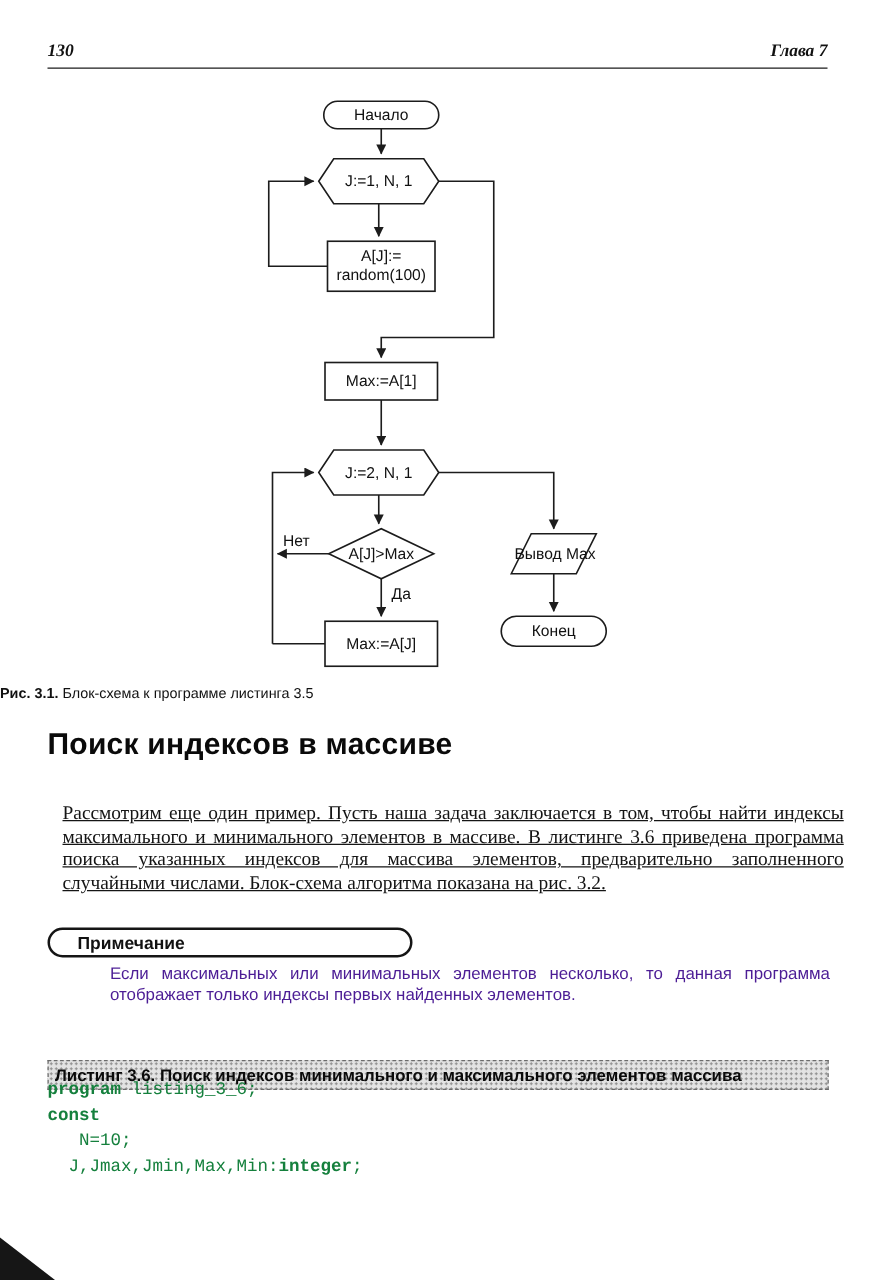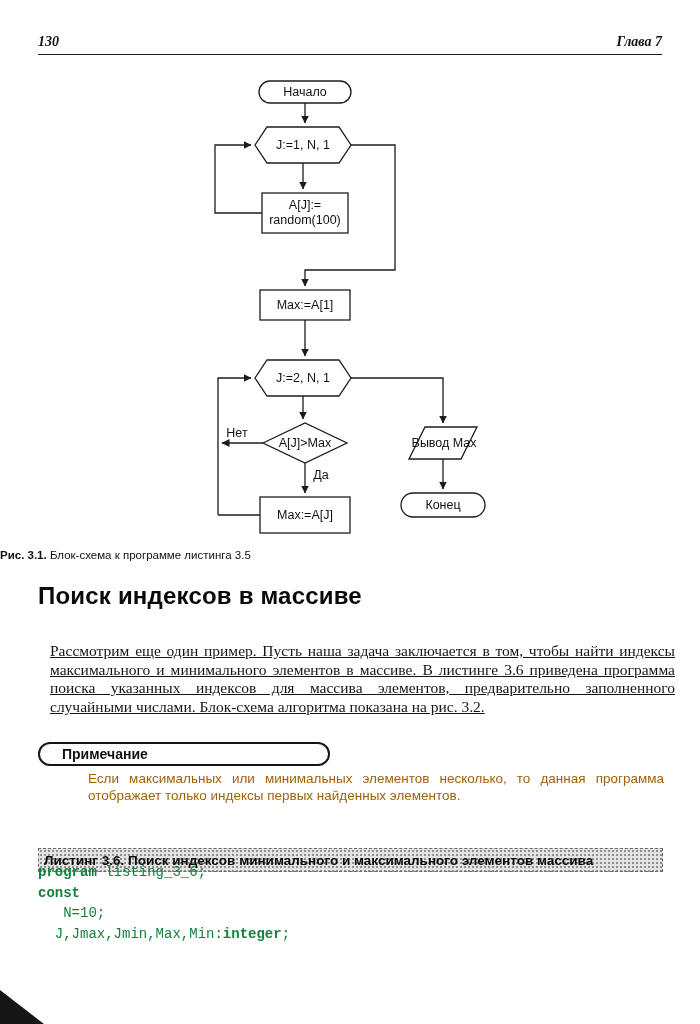--- a/index.html
+++ b/index.html
@@ -36,21 +36,21 @@
   }
   .note-pill {
     position:absolute; top:742px; left:38px; width:292px; height:24px;
     border:2px solid #151515; border-radius:14px;
     display:flex; align-items:center; padding-left:22px; box-sizing:border-box;
     background:#fff;
     font:bold 14px "Liberation Sans", sans-serif;
   }
   .note-text {
     position:absolute; top:770px; left:88px; width:576px; margin:0;
-    font:13.5px/17px "Liberation Sans", sans-serif; text-align:justify; color:#a16207;
+    font:13.5px/17px "Liberation Sans", sans-serif; text-align:justify; color:#4c1d95;
   }
   .listing-header {
     position:absolute; top:848px; left:38px; width:625px; box-sizing:border-box;
     padding:4px 5px 3px 5px;
     font:bold 13.5px "Liberation Sans", sans-serif; color:#0a0a0a;
     background-color:#e3e3e3;
     background-image:radial-gradient(#8f8f8f 0.8px, transparent 0.95px);
     background-size:4px 4px;
     border:1px dashed #6b6b6b;
   }

